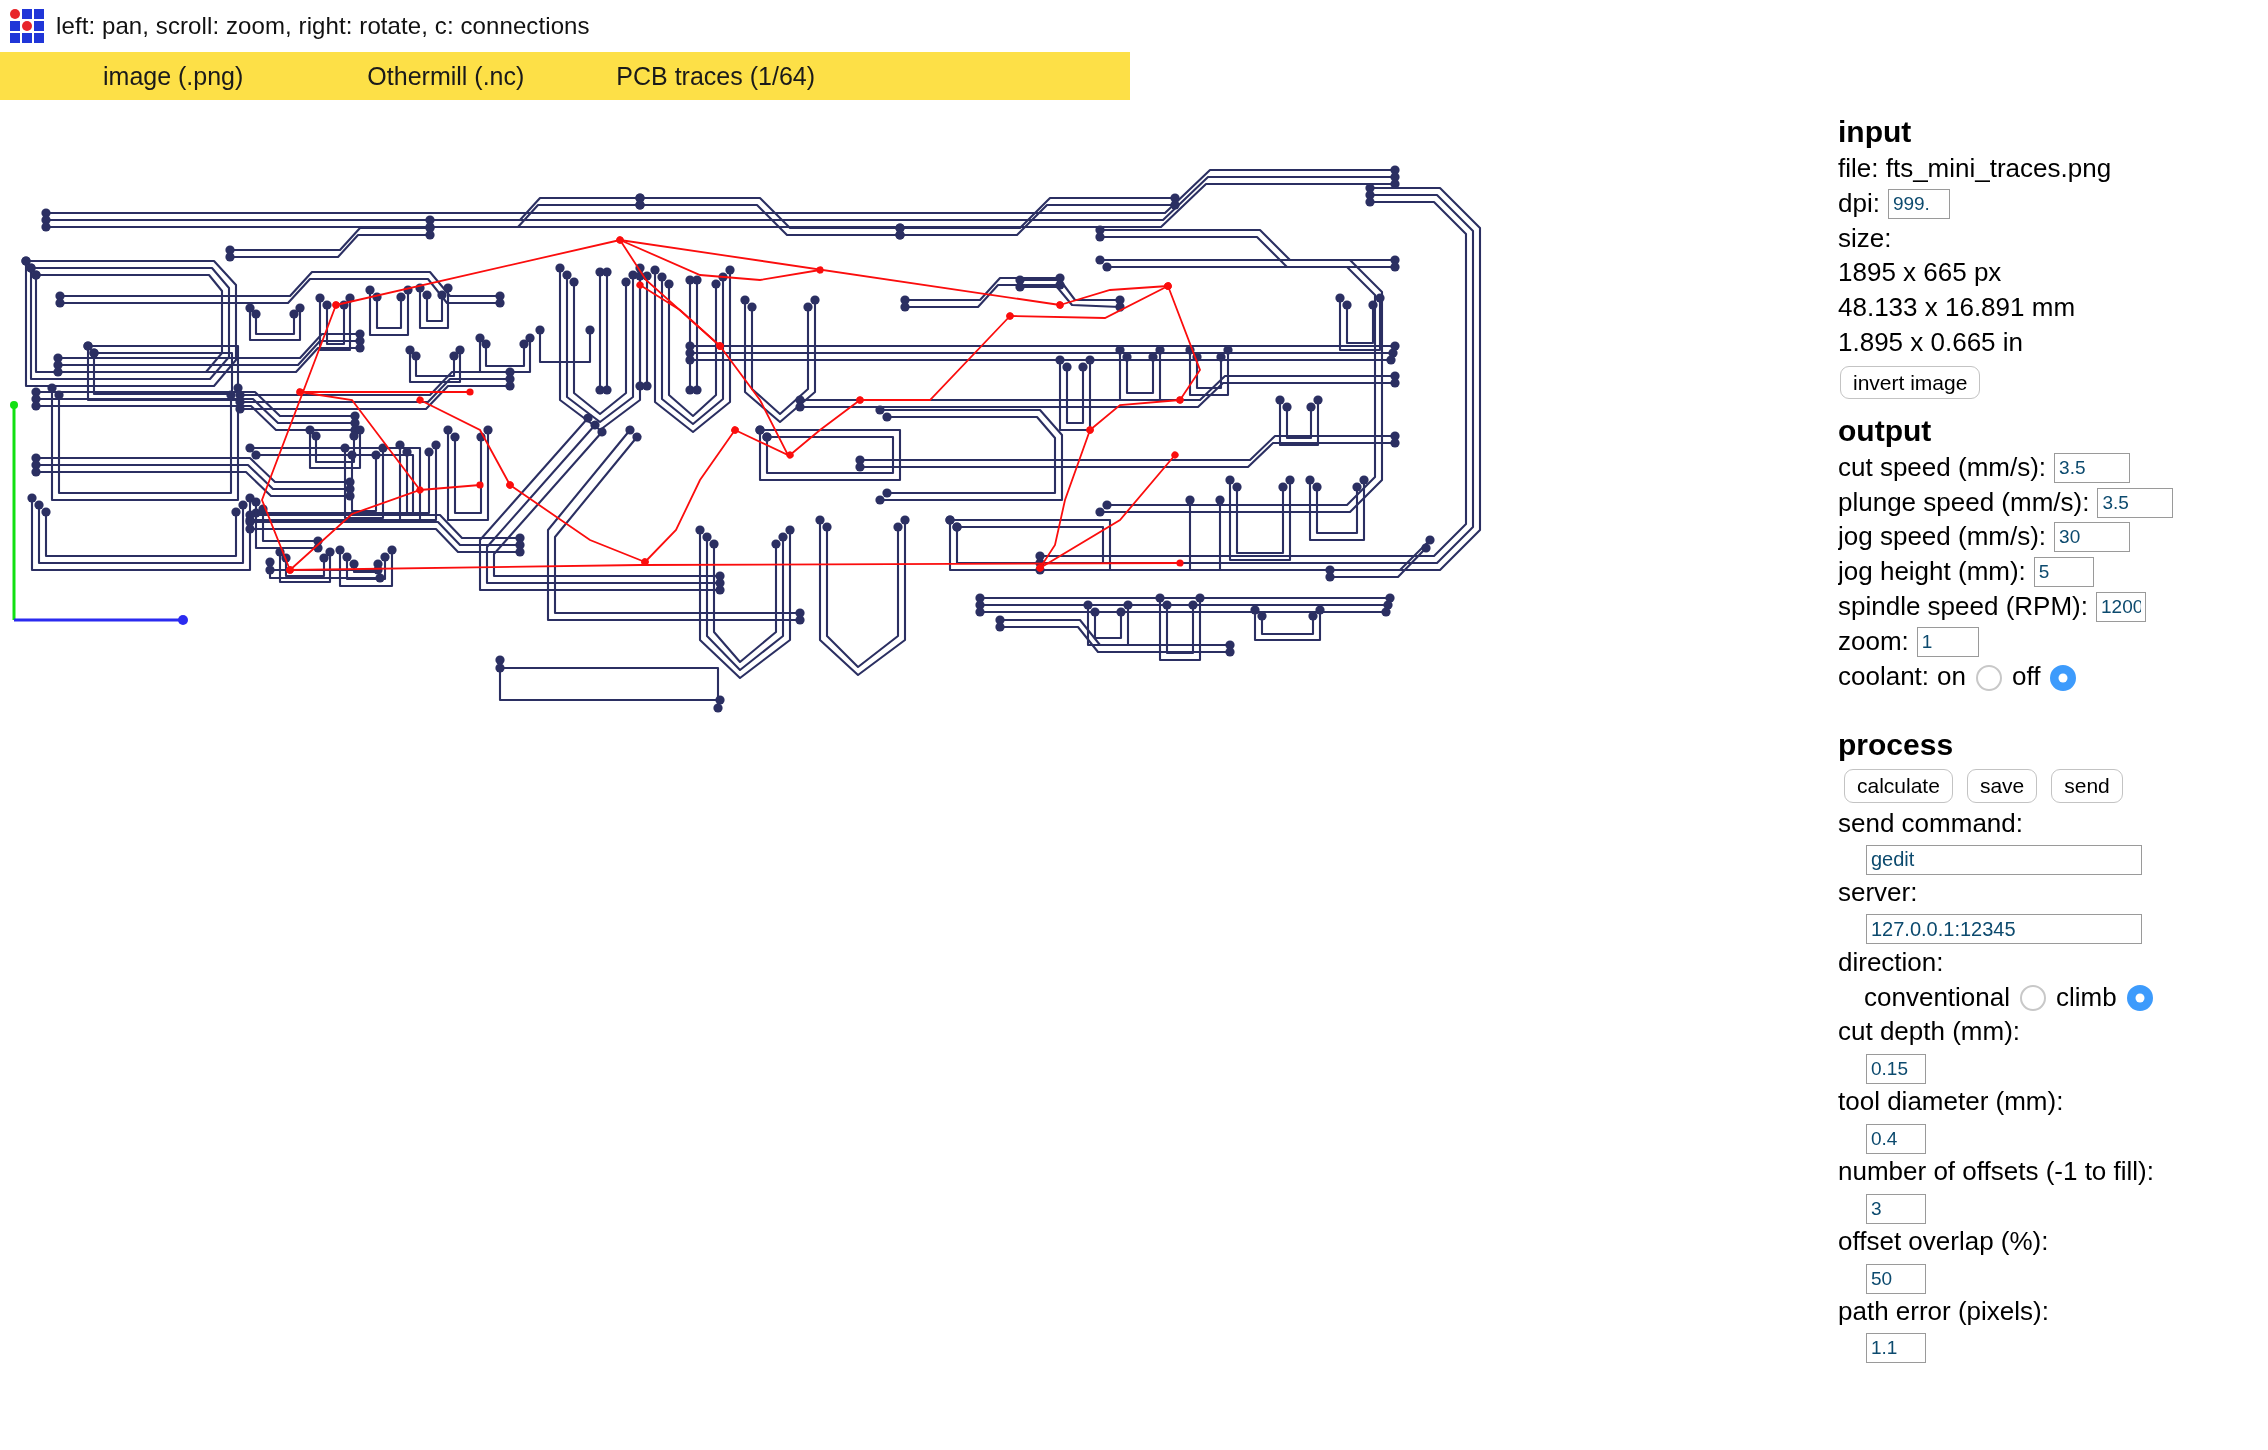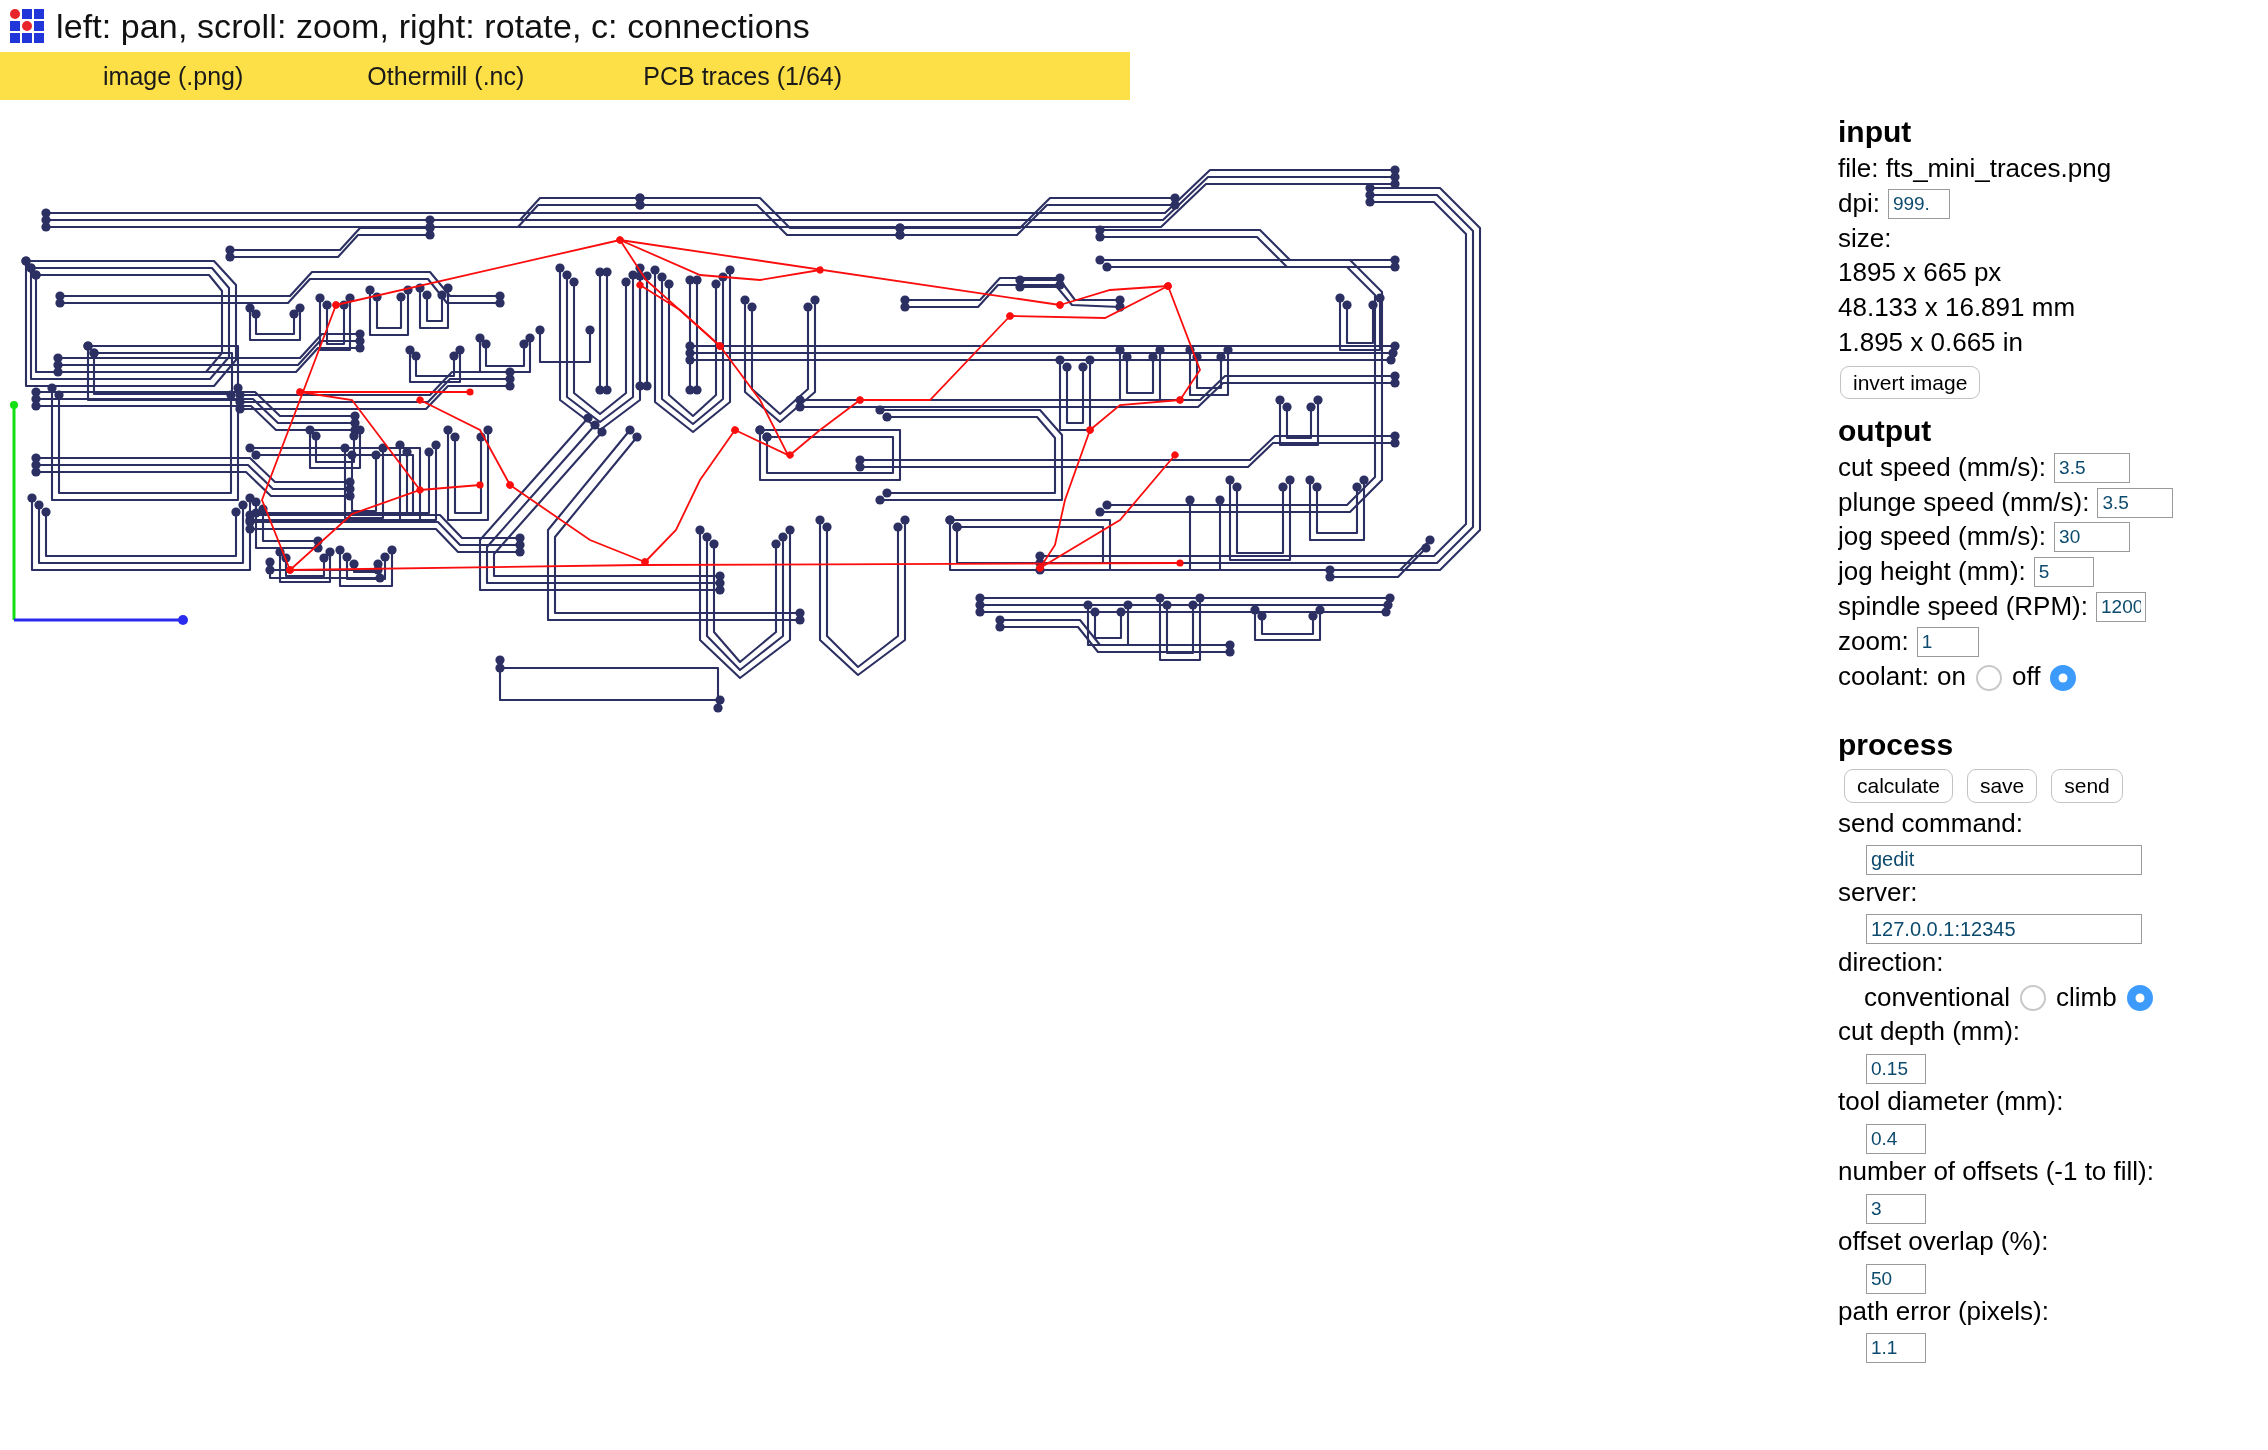--- a/index.html
+++ b/index.html
@@ -30,38 +30,38 @@
     margin-right: 12px;
   }
   #logo span { display:block; width:10px; height:10px; background:#2036d8; }
   #logo span.dot { background:transparent; position:relative; }
   #logo span.dot::after {
     content:""; position:absolute; left:0; top:0;
     width:10px; height:10px; border-radius:50%;
     background:#e8252a;
   }
   #hint {
-    font-size: 34px; color:#111; white-space:nowrap;
+    font-size: 24px; color:#111; white-space:nowrap;
     letter-spacing: .1px;
   }
 
   
   #tabstrip {
     position: absolute; left: 0; top: 52px;
     width: 1130px; height: 48px;
     background: #fde047;
     display: flex; align-items: center;
   }
   .tab {
     font-size: 25px; color:#1a1a1a;
     white-space: nowrap; cursor: default;
   }
   .tab:nth-child(1){ margin-left: 103px; }
   .tab:nth-child(2){ margin-left: 124px; }
-  .tab:nth-child(3){ margin-left: 119px; }
+  .tab:nth-child(3){ margin-left: 92px; }
 
   
   #canvas-wrap {
     position: absolute; left:0; top:100px;
     width: 1830px; height: 1350px;
     background:#fff; overflow:hidden;
   }
   #pcbsvg { display:block; }
 
   

